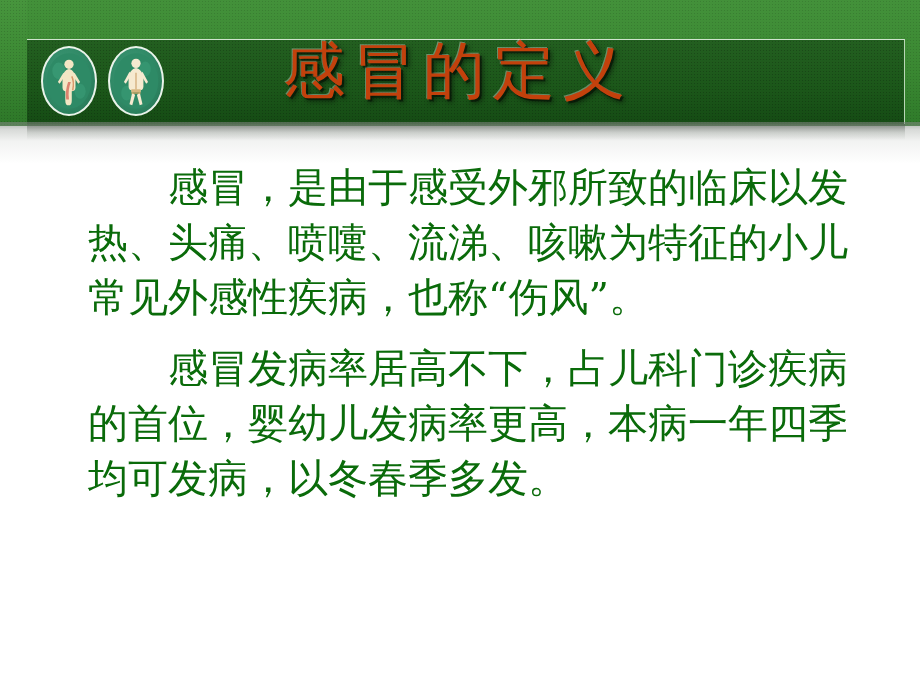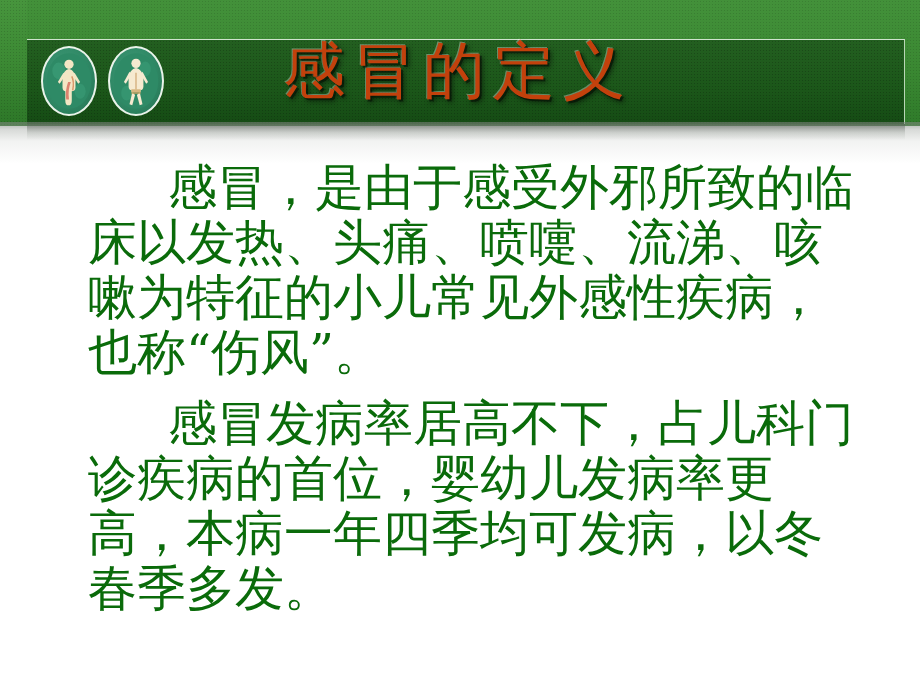--- a/index.html
+++ b/index.html
@@ -161,21 +161,21 @@
     position: absolute;
     left: 0;
     top: 160px;
     width: 920px;
   }
   .para {
     margin: 0;
     padding: 0 60px 0 88px;
     color: #0a6b0a;
     font-family: "DejaVu Serif", "Liberation Serif", serif;
-    font-size: 49px;
+    font-size: 40px;
     line-height: 55px;
     letter-spacing: 0px;
     text-indent: 0;
     white-space: pre-wrap;
     word-break: break-all;
   }
   .para.indent {
     text-indent: 80px;
   }
   .para + .para {

